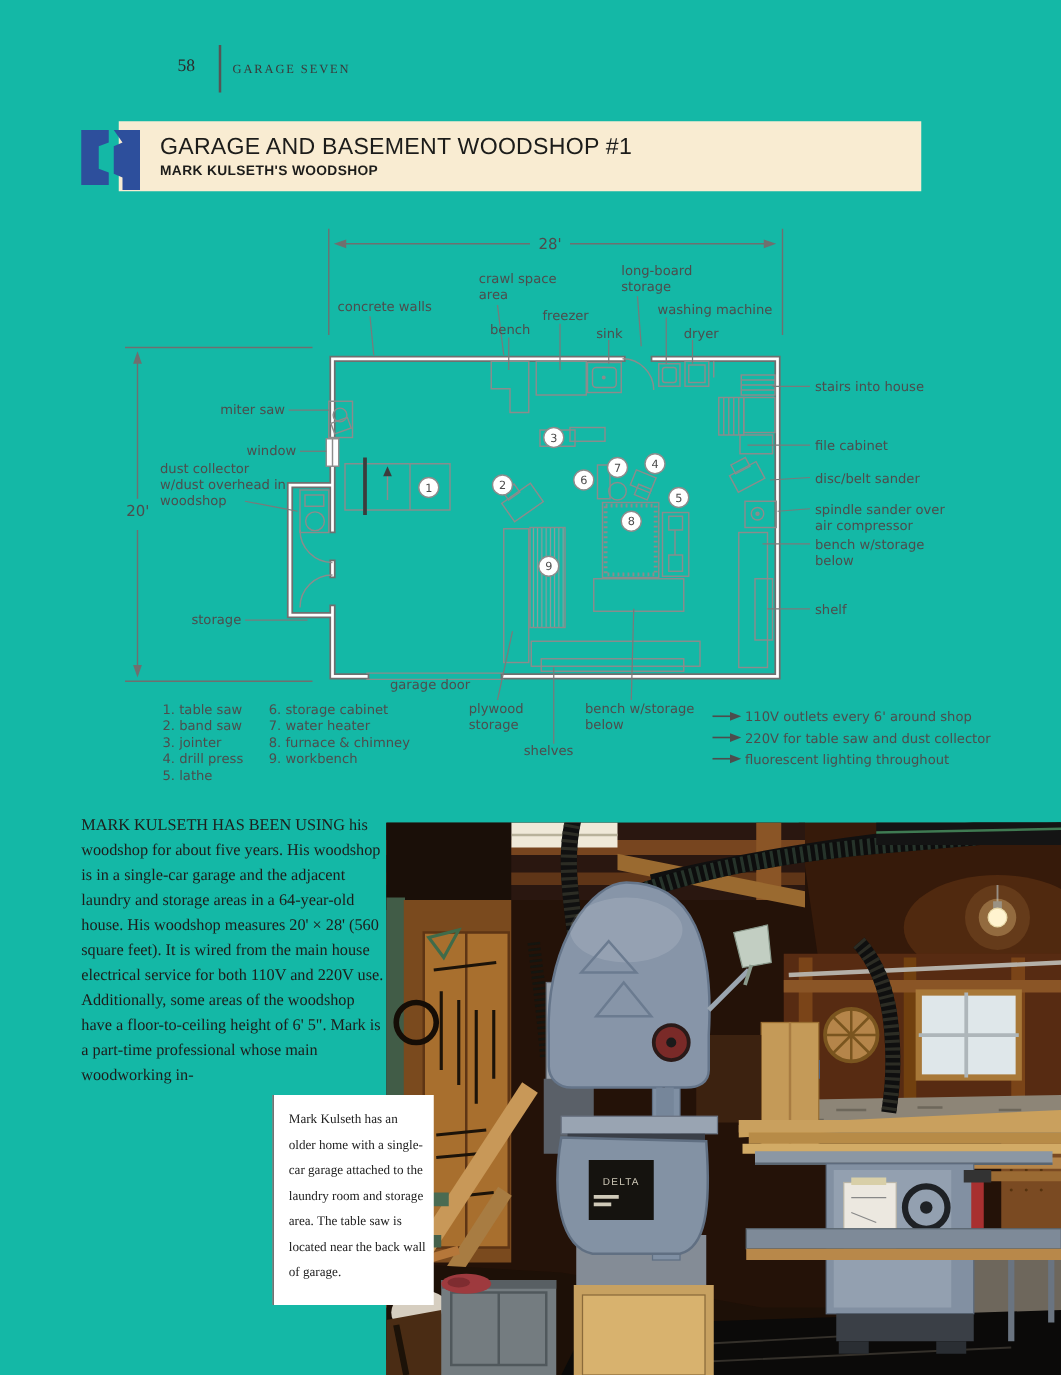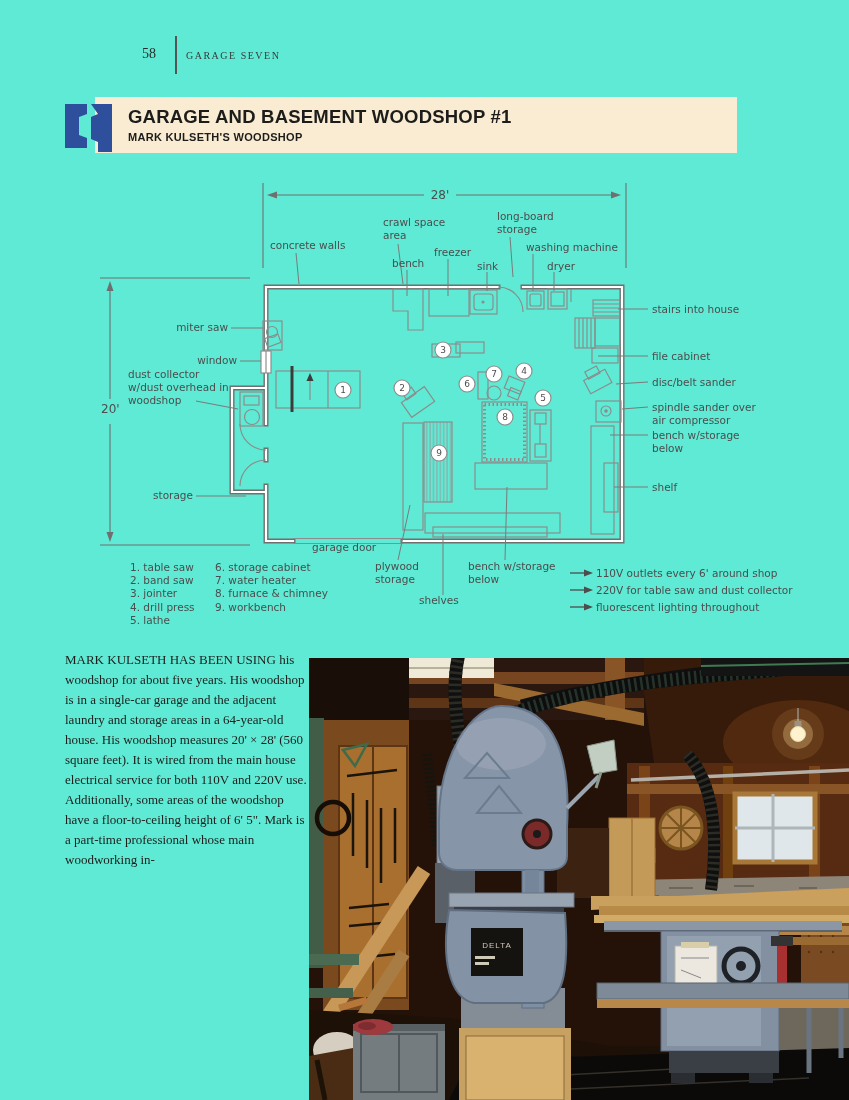--- a/index.html
+++ b/index.html
@@ -1,26 +1,26 @@
 <!DOCTYPE html>
 <html><head>
 <meta charset="utf-8">
 <style>
   html,body{margin:0;padding:0;background:#e8e8e8;}
-  .page{position:relative;width:849px;height:1100px;background:#5eead4;overflow:hidden;
+  .page{position:relative;width:849px;height:1100px;background:#14b8a6;overflow:hidden;
         font-family:"Liberation Serif",serif;}
   
   .folio{position:absolute;left:142px;top:46px;font-size:14px;color:#2b2b2b;}
   .folio-rule{position:absolute;left:175px;top:36px;width:1.5px;height:38px;background:#555;}
   .chapter{position:absolute;left:186px;top:50px;font-size:10px;letter-spacing:1.5px;color:#3a3a3a;}
   
   .banner{position:absolute;left:95px;top:97px;width:642px;height:56px;background:#f9ecd2;}
   .banner-logo{position:absolute;left:60px;top:100px;width:56px;height:56px;}
   .banner-title{position:absolute;left:128px;top:106px;font-family:"Liberation Sans",sans-serif;
-                font-weight:bold;font-size:18.5px;letter-spacing:0.2px;color:#1c1c1a;}
+                font-weight:normal;font-size:18.5px;letter-spacing:0.2px;color:#1c1c1a;}
   .banner-sub{position:absolute;left:128px;top:131px;font-family:"Liberation Sans",sans-serif;
               font-weight:bold;font-size:11px;letter-spacing:0.3px;color:#1c1c1a;}
   
   #plan-svg{position:absolute;left:0;top:170px;width:849px;height:485px;}
   #plan-svg text{font-family:"DejaVu Sans",sans-serif;fill:#4d4d4d;}
   .plan-line{stroke:#8c8c8c;stroke-width:1.15;fill:none;}
   .leader{stroke:#7a7a7a;stroke-width:1;fill:none;}
   .dim{stroke:#6f6f6f;stroke-width:1.1;fill:none;}
   
   .article{position:absolute;left:65px;top:650px;width:246px;font-size:13px;line-height:20px;color:#1d1d1b;}
@@ -432,14 +432,17 @@
       <rect x="288" y="325" width="252" height="16" fill="#7e8a98" stroke="#59656f"></rect>
       <rect x="288" y="341" width="252" height="9" fill="#b8884a"></rect>
       <rect x="360" y="393" width="110" height="22" fill="#3a3f46"></rect>
       <rect x="362" y="415" width="24" height="10" fill="#2a2e33"></rect>
       <rect x="440" y="415" width="24" height="10" fill="#2a2e33"></rect>
       <line x1="500" y1="350" x2="500" y2="415" stroke="#6a7480" stroke-width="5"></line>
       <line x1="532" y1="350" x2="532" y2="400" stroke="#6a7480" stroke-width="5"></line>
     </g>
   </svg>
 
+  <div class="caption-box">
+    <p>Mark Kulseth has an older home with a single-car garage attached to the laundry room and storage area. The table saw is located near the back wall of garage.</p>
+  </div>
 
 </div>
 
 </body></html>

